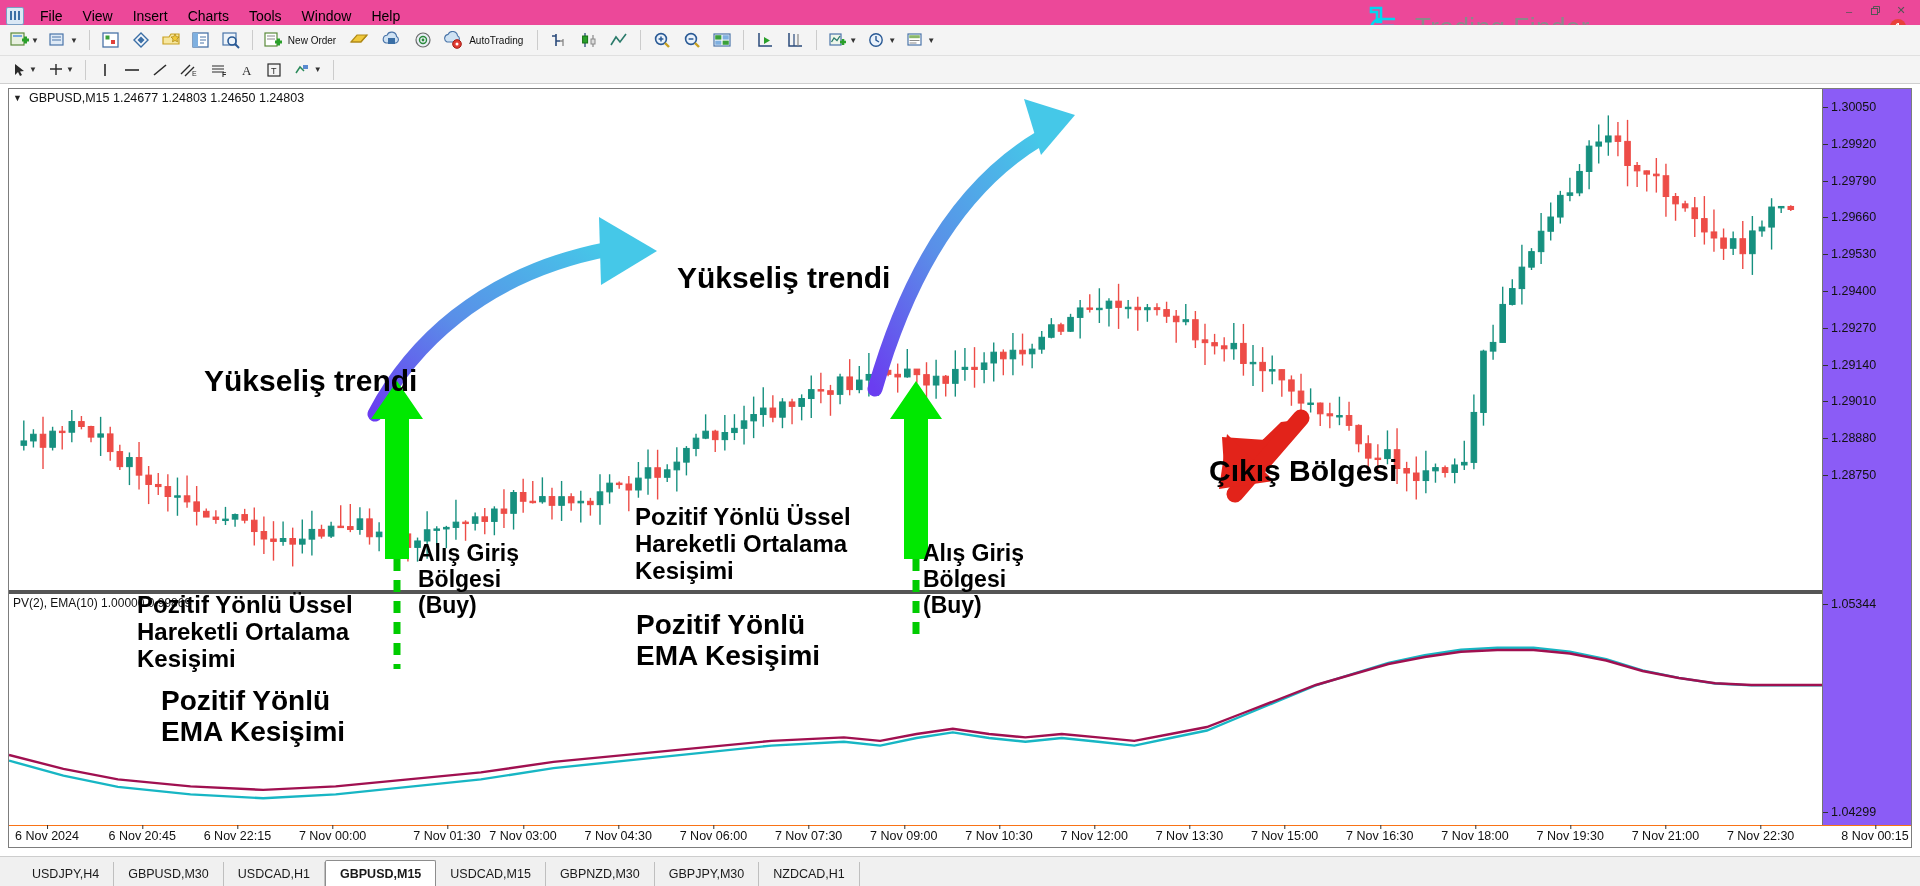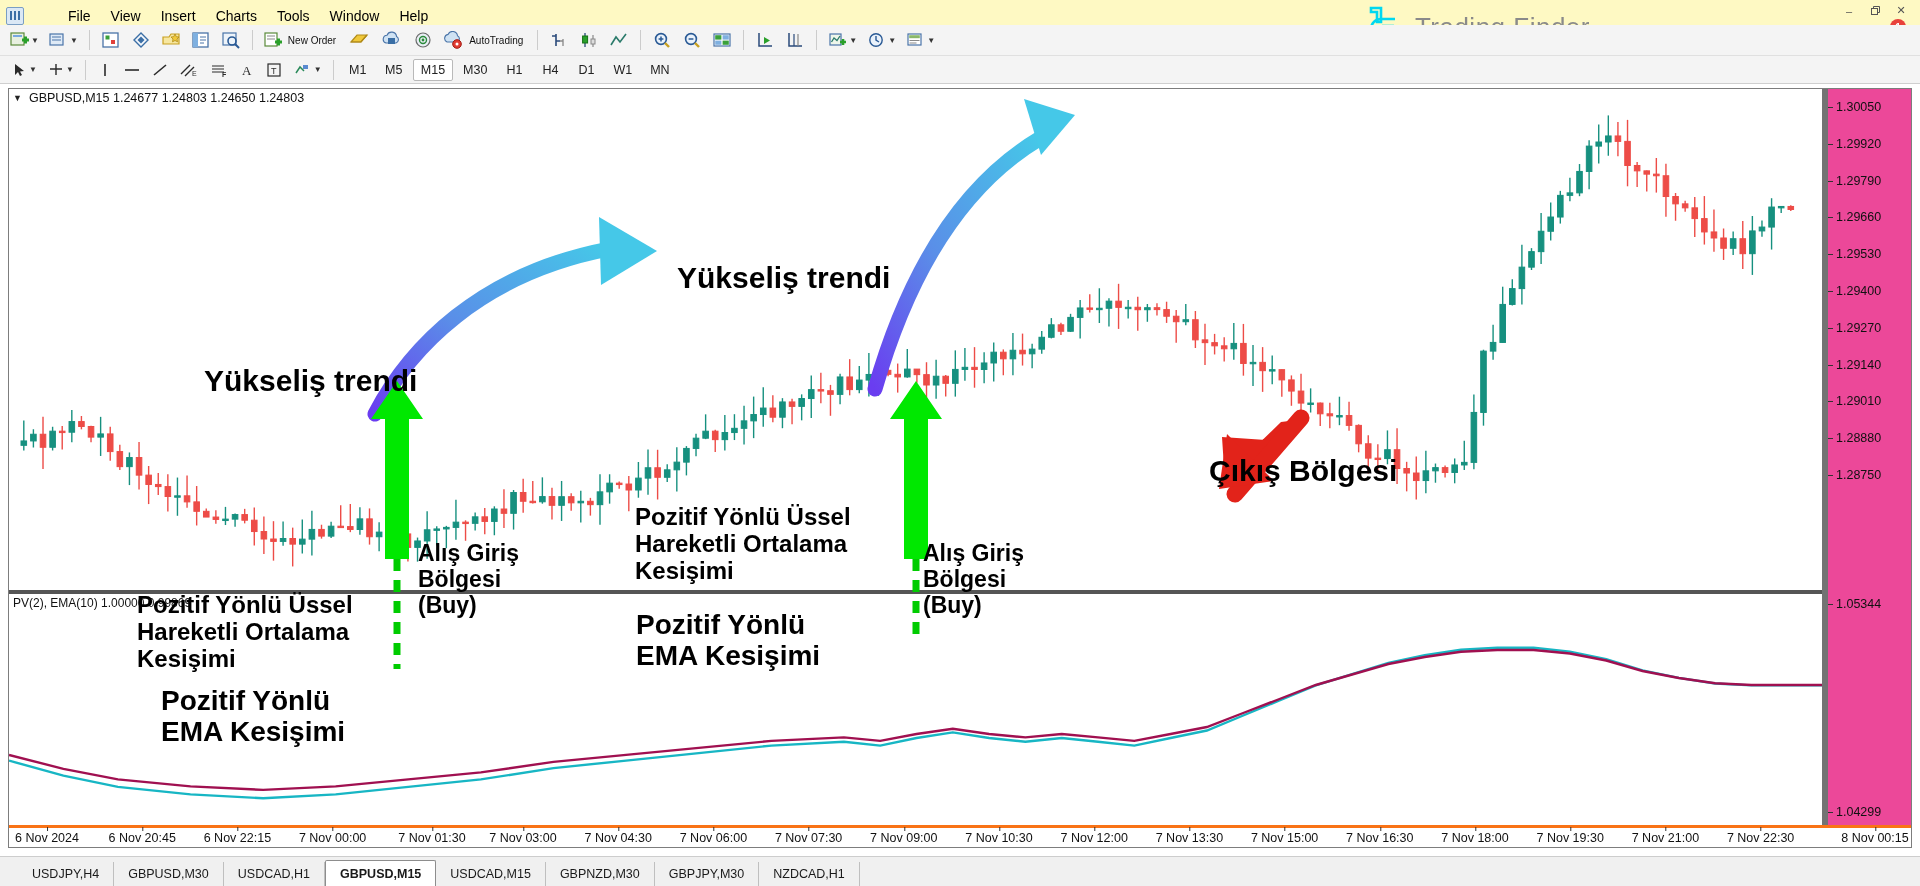--- a/index.html
+++ b/index.html
@@ -6,22 +6,22 @@
   html, body { margin:0; padding:0; }
   body {
     width:1920px; height:886px; overflow:hidden;
     font-family:"Liberation Sans", sans-serif;
     background:#ffffff; position:relative;
   }
 
   
   #menubar {
     position:absolute; left:0; top:0; width:1920px; height:32px;
-    background:#fef9c3; border-bottom:1px solid #dcdcdc;
-    display:flex; align-items:center; padding-left:4px;gap:28px;
+    background:#ec4899; border-bottom:1px solid #dcdcdc;
+    display:flex; align-items:center; padding-left:4px;
   }
   #menubar .app-ico {
     width:18px; height:18px; margin:0 6px 0 2px; position:relative;
     border:1px solid #7a9ec4; background:#dbe8f5; border-radius:2px;
   }
   #menubar .app-ico::after{
     content:""; position:absolute; left:3px; top:3px; width:10px; height:9px;
     background:repeating-linear-gradient(90deg,#3b6ea5 0 2px,#dbe8f5 2px 4px);
   }
   .menu-item {
@@ -91,33 +91,33 @@
     position:absolute; left:4px; top:2px; font-size:12.5px; color:#111;
     display:flex; align-items:center; gap:7px; z-index:6; white-space:nowrap;
   }
   #symbol-line .tri { font-size:9px; color:#222; }
   #indi-line {
     position:absolute; left:4px; top:2px; font-size:12px; color:#111; z-index:6; white-space:nowrap;
   }
 
   #price-axis {
     position:absolute; right:0; top:0; width:89px; height:760px;
-    border-left:6px solid #737373; background:#ec4899; z-index:5;
+    border-left:1px solid #737373; background:#8b5cf6; z-index:5;
   }
   .price-tick {
     position:absolute; left:8px; font-size:12.5px; color:#111; white-space:nowrap;
     transform:translateY(-50%);
   }
   .price-tick::before{
     content:""; position:absolute; left:-8px; top:50%; width:5px; height:1px; background:#333;
   }
 
   #time-axis {
     position:absolute; left:0; bottom:0; width:1904px; height:22px;
-    border-top:3px solid #f97316; background:#fff; z-index:5;
+    border-top:1px solid #f97316; background:#fff; z-index:5;
   }
   .time-tick {
     position:absolute; top:3px; font-size:12.5px; color:#111; white-space:nowrap;
     transform:translateX(-50%);
   }
   .time-tick::before{
     content:""; position:absolute; left:50%; top:-4px; width:1px; height:4px; background:#333;
   }
 
   
@@ -458,31 +458,20 @@
   <div class="tb-btn">
     <svg width="20" height="16" viewBox="0 0 20 16">
       <path d="M3 11 L7 5 L11 9" fill="none" stroke="#2a8a5a" stroke-width="1.5"></path>
       <rect x="10" y="3" width="5" height="4" fill="#5a8ad0"></rect>
     </svg>
       <span class="caret">▼</span>
   </div>
 
   <div class="tb-sep"></div>
 
-  <div id="timeframes" style="display:flex;align-items:center;gap:2px;">
-      <div class="tf-btn">M1</div>
-      <div class="tf-btn">M5</div>
-      <div class="tf-btn active">M15</div>
-      <div class="tf-btn">M30</div>
-      <div class="tf-btn">H1</div>
-      <div class="tf-btn">H4</div>
-      <div class="tf-btn">D1</div>
-      <div class="tf-btn">W1</div>
-      <div class="tf-btn">MN</div>
-    </div>
 </div>
 
 <div id="chart-wrap">
 
   <div id="price-pane">
     <div id="symbol-line">
       <span class="tri">▼</span>
       <span>GBPUSD,M15  1.24677 1.24803 1.24650 1.24803</span>
     </div>
     <svg id="candles-svg" width="1815" height="502" viewBox="0 0 1815 502">
@@ -935,21 +924,21 @@
       <div class="price-tick" style="top: 349.2px;">1.28880</div>
       <div class="price-tick" style="top: 386px;">1.28750</div>
       <div class="price-tick" style="top: 515px;">1.05344</div>
       <div class="price-tick" style="top: 723px;">1.04299</div>
     </div>
   <div id="time-axis">
       <div class="time-tick" style="left: 38px;">6 Nov 2024</div>
       <div class="time-tick" style="left: 133.2px;">6 Nov 20:45</div>
       <div class="time-tick" style="left: 228.4px;">6 Nov 22:15</div>
       <div class="time-tick" style="left: 323.6px;">7 Nov 00:00</div>
-      <div class="time-tick" style="left: 423px;">7 Nov 01:30</div>
+      <div class="time-tick" style="left: 438px;">7 Nov 01:30</div>
       <div class="time-tick" style="left: 514px;">7 Nov 03:00</div>
       <div class="time-tick" style="left: 609.2px;">7 Nov 04:30</div>
       <div class="time-tick" style="left: 704.4px;">7 Nov 06:00</div>
       <div class="time-tick" style="left: 799.6px;">7 Nov 07:30</div>
       <div class="time-tick" style="left: 894.8px;">7 Nov 09:00</div>
       <div class="time-tick" style="left: 990px;">7 Nov 10:30</div>
       <div class="time-tick" style="left: 1085.2px;">7 Nov 12:00</div>
       <div class="time-tick" style="left: 1180.4px;">7 Nov 13:30</div>
       <div class="time-tick" style="left: 1275.6px;">7 Nov 15:00</div>
       <div class="time-tick" style="left: 1370.8px;">7 Nov 16:30</div>

